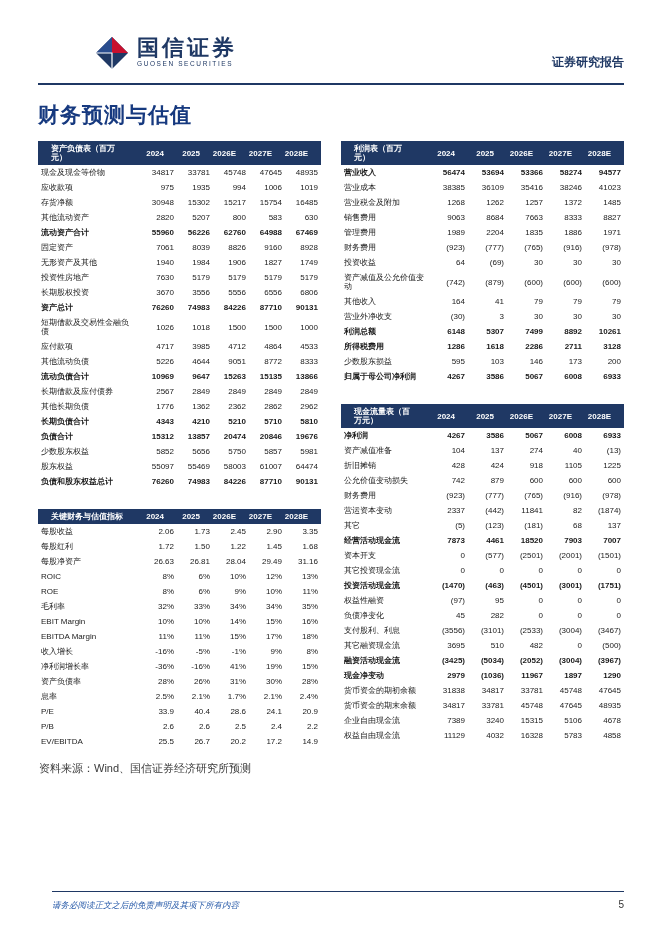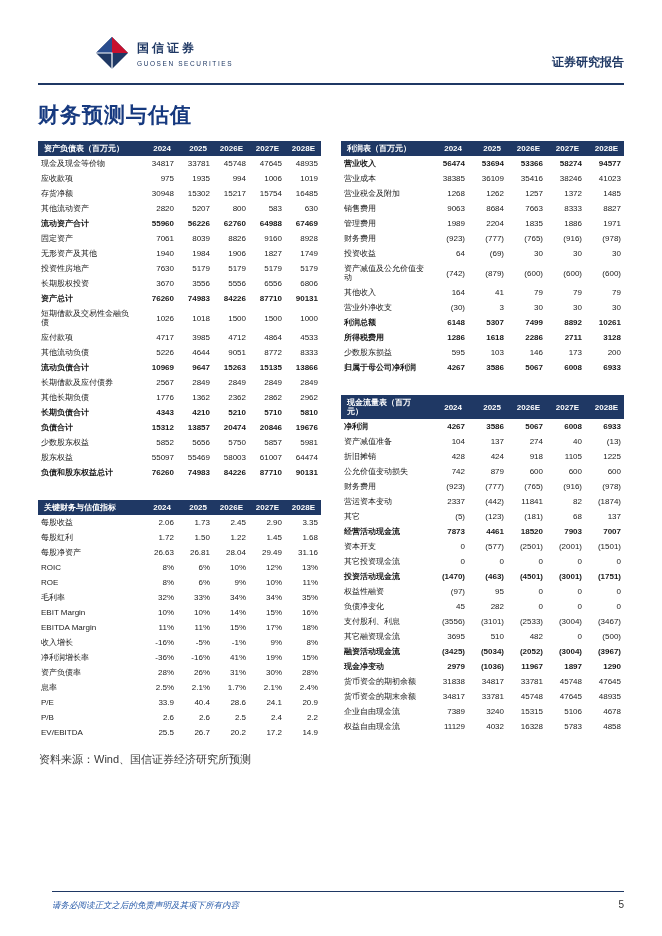--- a/index.html
+++ b/index.html
@@ -6,34 +6,34 @@
   html,body { background:#e8e8e8; }
   body { font-family:"Liberation Sans","DejaVu Sans",sans-serif; }
   .page {
     position:relative; width:662px; height:936px; margin:0 auto;
     background:#ffffff; color:#1a1a1a; overflow:hidden;
   }
   
   .hdr { display:flex; justify-content:space-between; align-items:center; padding:34px 38px 12px 38px; }
   .logo { display:flex; align-items:center; gap:7px; margin-left:56px; }
   .logo svg { display:block; }
-  .logo-cn { font-size:12px; font-weight:bold; color:var(--brand-navy,#1f3864); letter-spacing:3px; line-height:20px; }
+  .logo-cn { font-size:22px; font-weight:bold; color:var(--brand-navy,#1f3864); letter-spacing:3px; line-height:20px; }
   .logo-en { font-size:6.5px; color:var(--brand-navy,#1f3864); letter-spacing:1.6px; margin-top:2px; }
   .report-type { font-size:12px; font-weight:bold; color:var(--brand-navy,#1f3864); margin-top:20px;text-align:center; }
   .hdr-rule { margin:0 38px; border-top:2px solid var(--brand-navy,#1f3864); }
   
   h1.page-title { margin:16px 38px 12px 38px; font-size:21px; font-weight:bold; color:var(--title-blue,#16397f); letter-spacing:1px; }
   
   .cols { display:flex; gap:20px; padding:0 38px; align-items:flex-start; }
   .col { flex:1; min-width:0; }
   .table { width:100%; }
   .table + .table { margin-top:20px; }
   .t-head {
     display:flex; align-items:center; background:var(--brand-navy,#1f3864); color:#fff;
-    font-weight:bold; font-size:8px; padding:3px 6px; line-height:9px;
+    font-weight:bold; font-size:8px; padding:3px 13px; line-height:9px;
   }
   .t-row { display:flex; align-items:center; padding:3px 3px; font-size:8px; line-height:9px; min-height:15px; }
   .t-row.bold { font-weight:bold; }
   .t-label { flex:1; min-width:0; padding-right:2px; text-align:left; }
   .t-val { width:36px; flex-shrink:0; text-align:right; white-space:nowrap; }
   .table[data-table="income_statement"] .t-val,
   .table[data-table="cash_flow"] .t-val { width:39px; }
   .source-note { margin-top:12px; font-size:11px; color:#3a3a3a; padding-left:1px; }
   
   .ftr { position:absolute; left:52px; right:38px; bottom:24px; }

